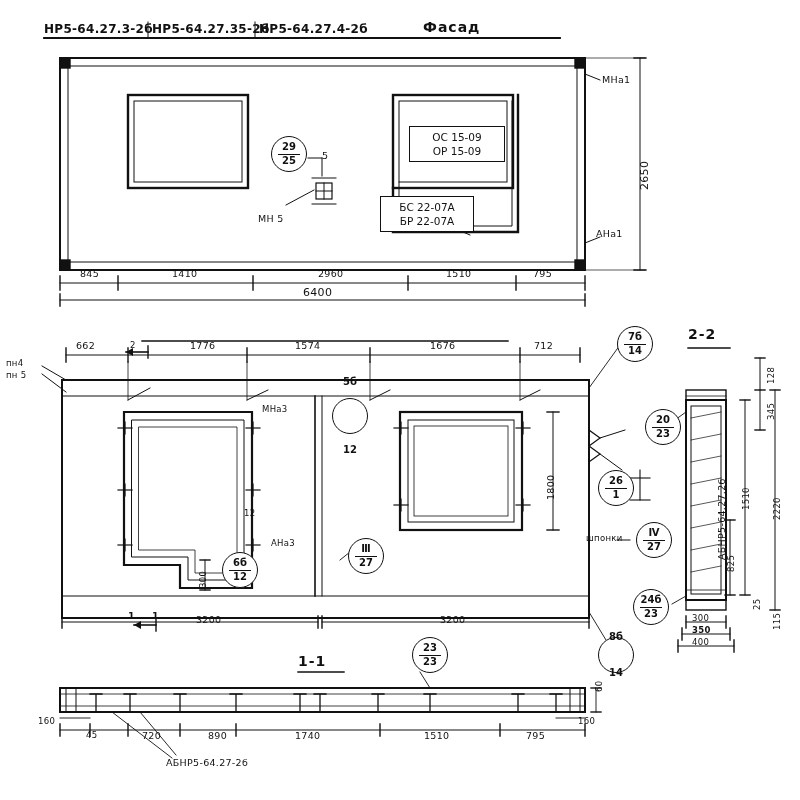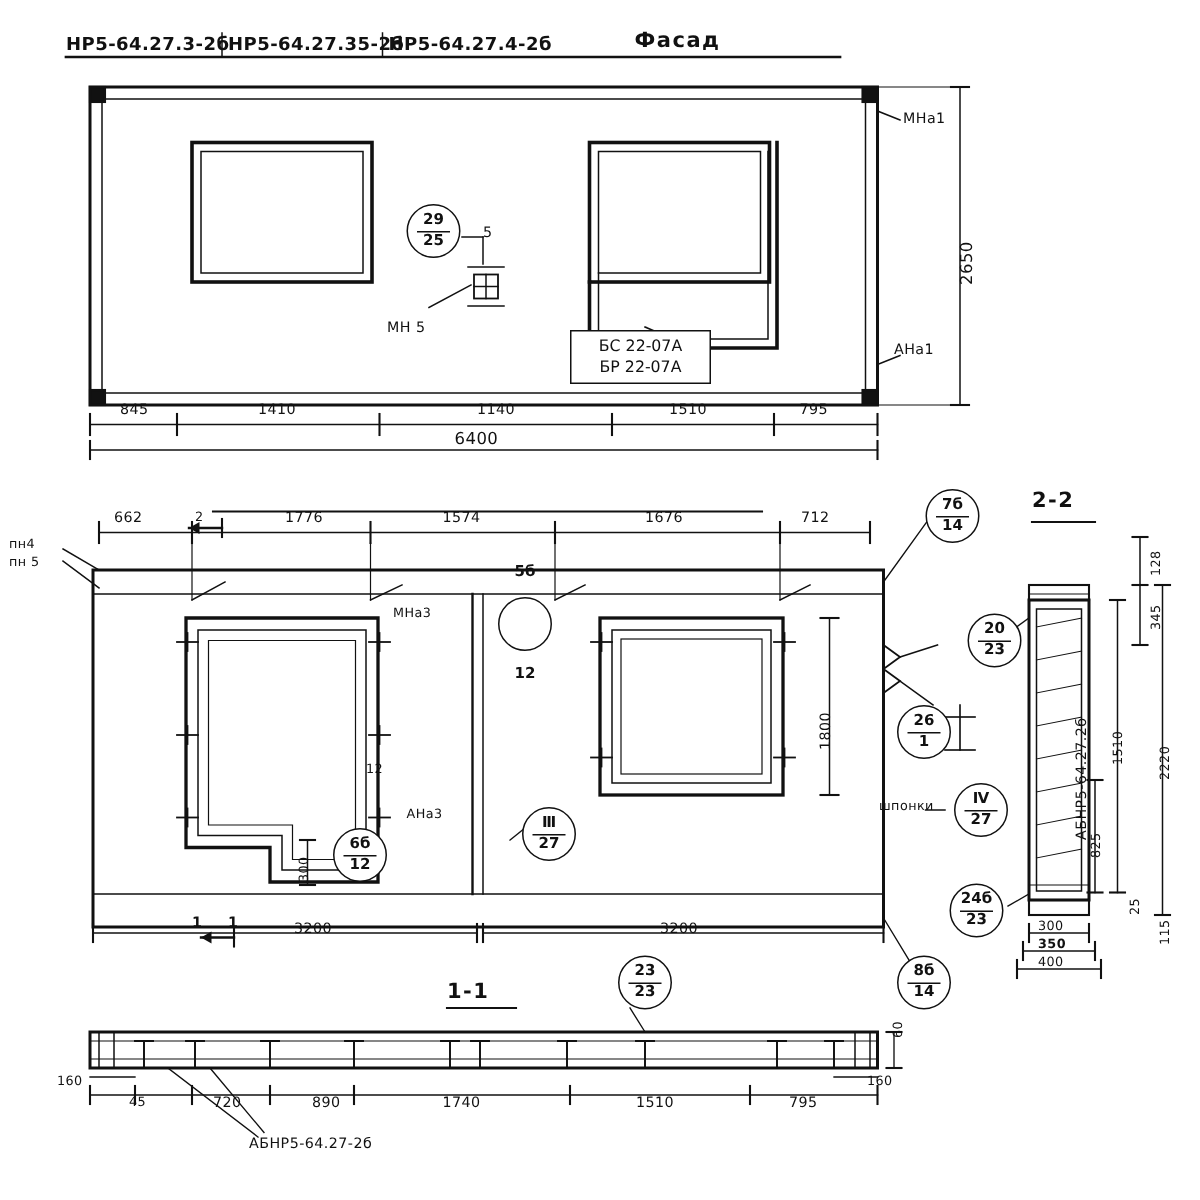--- a/index.html
+++ b/index.html
@@ -277,38 +277,42 @@
 
     <line x1="142" y1="341" x2="508" y2="341" stroke-width="1.4"></line>
   </g>
 </svg>
 
 <div class="lbl md bold" style="left:44px;top:22px;">НР5-64.27.3-2б</div>
 <div class="lbl md bold" style="left:152px;top:22px;">НР5-64.27.35-2б</div>
 <div class="lbl md bold" style="left:259px;top:22px;">НР5-64.27.4-2б</div>
 <div class="lbl lg" style="left:378px;top:19px;margin-left:45px;">Фасад</div>
 
-<div class="boxtxt" style="left:380px;top:220px;width:78px;">
+<div class="boxtxt" style="left:409px;top:126px;width:80px;">
+  <div>ОС 15-09</div>
+  <div>ОР 15-09</div>
+</div>
+<div class="boxtxt" style="left:380px;top:196px;width:78px;">
   <div>БС 22-07А</div>
   <div>БР 22-07А</div>
 </div>
 
 <div class="balloon" style="left:271px;top:136px;">
   <span class="t">29</span>
   <span class="divider"></span>
   <span class="b">25</span>
 </div>
 <div class="lbl sm" style="left:322px;top:150px;">5</div>
 <div class="lbl sm" style="left:258px;top:213px;">МН 5</div>
 <div class="lbl sm" style="left:602px;top:74px;">МНа1</div>
 <div class="lbl sm" style="left:596px;top:228px;">АНа1</div>
 
 <div class="lbl sm" style="left:80px;top:268px;">845</div>
 <div class="lbl sm" style="left:172px;top:268px;">1410</div>
-<div class="lbl sm" style="left:318px;top:268px;">1140</div>
+<div class="lbl sm" style="left:318px;top:268px;">2960</div>
 <div class="lbl sm" style="left:446px;top:268px;">1510</div>
 <div class="lbl sm" style="left:533px;top:268px;">795</div>
 <div class="lbl" style="left:303px;top:286px;">6400</div>
 <div class="lbl rot90" style="left:638px;top:190px;">2650</div>
 
 
 <div class="lbl sm" style="left:76px;top:340px;">662</div>
 <div class="lbl sm" style="left:190px;top:340px;">1776</div>
 <div class="lbl sm" style="left:295px;top:340px;">1574</div>
 <div class="lbl sm" style="left:430px;top:340px;">1676</div>
@@ -333,21 +337,21 @@
 <div class="balloon" style="left:348px;top:538px;">
   <span class="t">Ⅲ</span>
   <span class="divider"></span>
   <span class="b">27</span>
 </div>
 <div class="balloon" style="left:617px;top:326px;">
   <span class="t">7б</span>
   <span class="divider"></span>
   <span class="b">14</span>
 </div>
-<div class="balloon" style="left:598px;top:637px;">
+<div class="balloon" style="left:598px;top:637px;gap:12px;">
   <span class="t">8б</span>
   <span class="divider"></span>
   <span class="b">14</span>
 </div>
 <div class="balloon" style="left:645px;top:409px;">
   <span class="t">20</span>
   <span class="divider"></span>
   <span class="b">23</span>
 </div>
 <div class="balloon" style="left:633px;top:589px;">

